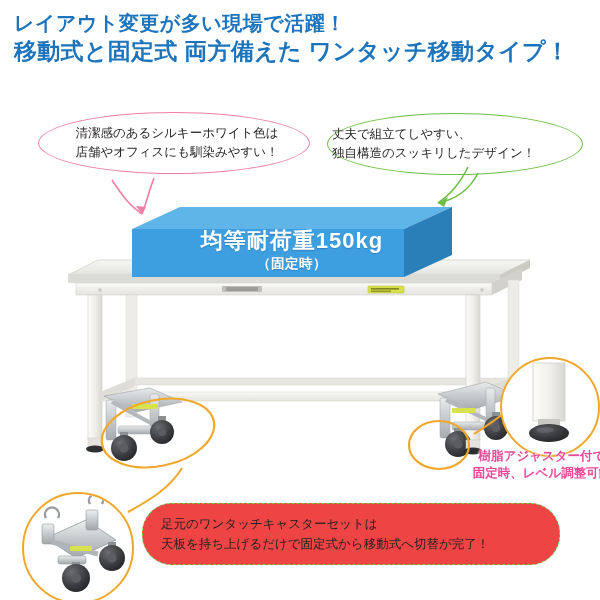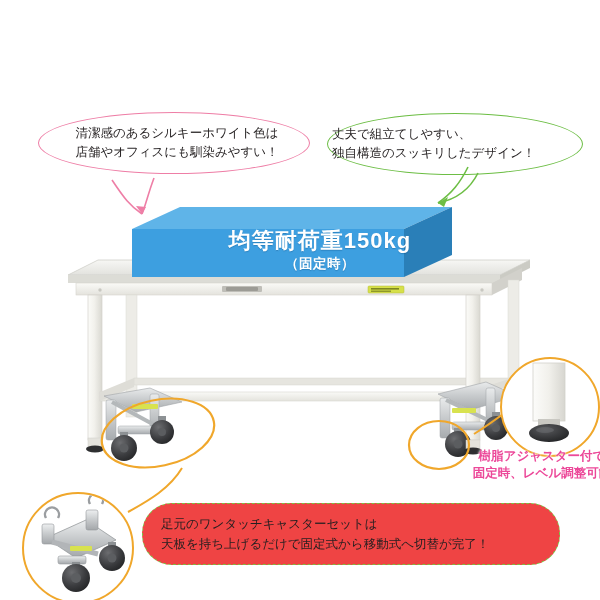--- a/index.html
+++ b/index.html
@@ -55,21 +55,21 @@
   .tail{position:absolute;pointer-events:none;z-index:2;}
   .tail-pink{left:108px;top:176px;width:110px;height:62px;}
   .tail-green{left:372px;top:163px;width:110px;height:62px;}
 
   
   .loadblock{position:absolute;left:132px;top:207px;width:320px;height:78px;}
   .loadblock svg{position:absolute;left:0;top:0;}
   .load-label{
     position:absolute;left:0;top:0;width:320px;height:78px;
     display:flex;flex-direction:column;align-items:center;justify-content:center;
-    z-index:4;pointer-events:none;padding-left:28px;
+    z-index:4;pointer-events:none;
   }
   .load-main{
     font-size:22px;font-weight:bold;color:#ffffff;letter-spacing:1px;
     text-shadow:0 1px 1px rgba(0,60,110,.28);line-height:1.05;
     margin-top:10px;
   }
   .load-sub{
     font-size:13.5px;font-weight:bold;color:#ffffff;letter-spacing:0.5px;
     text-shadow:0 1px 1px rgba(0,60,110,.28);margin-top:3px;
   }
@@ -111,20 +111,22 @@
   .leader{position:absolute;pointer-events:none;}
   .leader-caster{left:110px;top:440px;width:100px;height:80px;}
   .leader-adjuster{left:440px;top:390px;width:90px;height:60px;}
 </style>
 </head>
 <body>
 
 <div id="stage">
 
   <div class="headline">
+    <div class="hl1">レイアウト変更が多い現場で活躍！</div>
+    <div class="hl2">移動式と固定式 両方備えた ワンタッチ移動タイプ！</div>
   </div>
 
   <div class="bench">
     <svg width="600" height="260" viewBox="0 0 600 260" xmlns="http://www.w3.org/2000/svg">
       <defs>
         <linearGradient id="topG" x1="0" y1="0" x2="0" y2="1">
           <stop offset="0" stop-color="#F7F7F4"></stop>
           <stop offset="1" stop-color="#E2E2DE"></stop>
         </linearGradient>
         <linearGradient id="legG" x1="0" y1="0" x2="1" y2="0">

